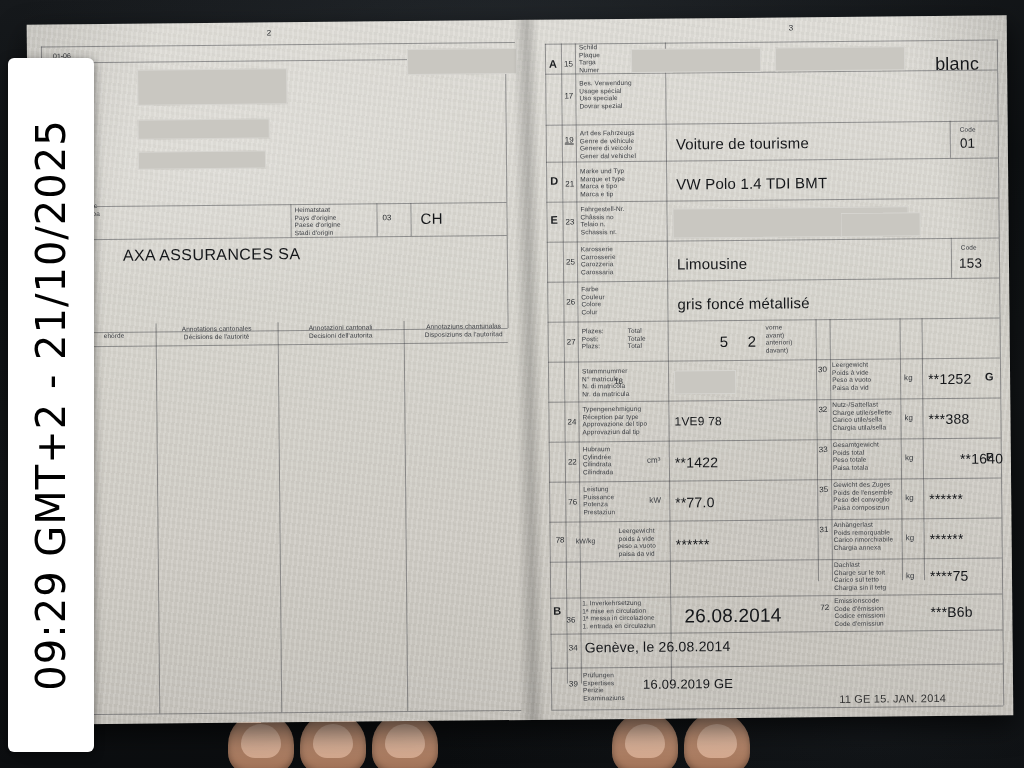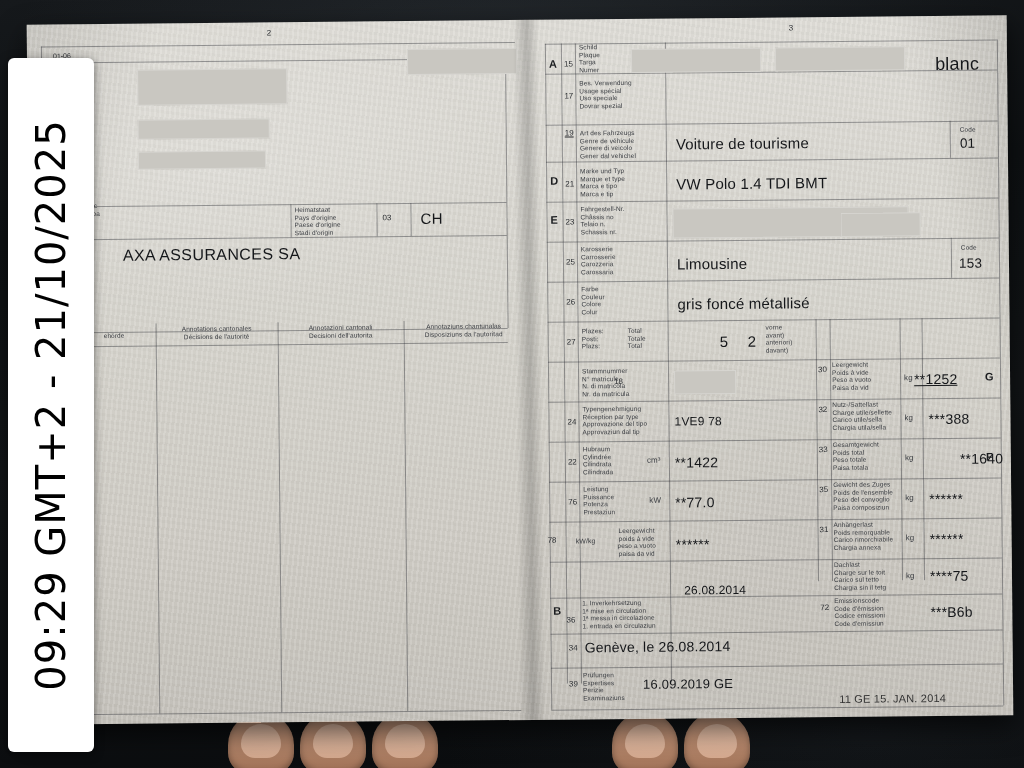--- a/index.html
+++ b/index.html
@@ -256,21 +256,21 @@
     <div class="doc val" style="left:408px; top:38px; font-size:18px;">blanc</div>
 
     <div class="hl" style="left:18px; top:105px; width:452px;"></div>
     <div class="doc num" style="left:37px; top:72px;">17</div>
     <div class="doc lbl" style="left:52px; top:60px; width:84px;">Bes. Verwendung
 Usage spécial
 Uso speciale
 Dovrar spezial</div>
 
     <div class="hl" style="left:18px; top:142px; width:452px;"></div>
-    <div class="doc num" style="left:37px; top:109px;text-decoration:underline;">19</div>
+    <div class="doc num" style="left:37px; top:116px;text-decoration:underline;">19</div>
     <div class="doc lbl" style="left:52px; top:110px; width:88px;">Art des Fahrzeugs
 Genre de véhicule
 Genere di veicolo
 Gener dal vehichel</div>
     <div class="doc val" style="left:148px; top:117px; font-size:15px;">Voiture de tourisme</div>
     <div class="vl" style="left:422px; top:105px; height:37px;"></div>
     <div class="doc lbl" style="left:432px; top:110px;">Code</div>
     <div class="doc val" style="left:432px; top:120px;">01</div>
 
     <div class="hl" style="left:18px; top:182px; width:452px;"></div>
@@ -359,42 +359,42 @@
     <div class="hl" style="left:18px; top:502px; width:268px;"></div>
     <div class="doc num" style="left:37px; top:478px;">76</div>
     <div class="doc lbl" style="left:52px; top:466px; width:60px;">Leistung
 Puissance
 Potenza
 Prestaziun</div>
     <div class="doc lbl" style="left:118px; top:478px; font-size:8px;">kW</div>
     <div class="doc val" style="left:144px; top:476px; font-size:14px;">**77.0</div>
 
     <div class="hl" style="left:18px; top:542px; width:268px;"></div>
-    <div class="doc num" style="left:16px; top:516px;">78</div>
+    <div class="doc num" style="left:24px; top:516px;">78</div>
     <div class="doc lbl" style="left:44px; top:518px; font-size:7px;">kW/kg</div>
     <div class="doc lbl" style="left:72px; top:508px; width:66px; text-align:center;">Leergewicht
 poids à vide
 peso a vuoto
 paisa da vid</div>
     <div class="doc val" style="left:144px; top:518px; font-size:14px;">******</div>
 
     <div class="hl" style="left:286px; top:382px; width:184px;"></div>
     <div class="hl" style="left:286px; top:422px; width:184px;"></div>
     <div class="hl" style="left:286px; top:462px; width:184px;"></div>
     <div class="hl" style="left:286px; top:502px; width:184px;"></div>
     <div class="hl" style="left:286px; top:542px; width:184px;"></div>
     <div class="hl" style="left:286px; top:578px; width:184px;"></div>
 
     <div class="doc num" style="left:288px; top:348px;">30</div>
     <div class="doc lbl" style="left:302px; top:344px; width:66px;">Leergewicht
 Poids à vide
 Peso a vuoto
 Paisa da vid</div>
     <div class="doc lbl" style="left:374px; top:358px; font-size:8px;">kg</div>
-    <div class="doc val" style="left:384px; top:355px; font-size:14px;text-decoration:underline;">**1252</div>
+    <div class="doc val" style="left:398px; top:355px; font-size:14px;">**1252</div>
     <div class="doc sec" style="left:455px; top:355px;">G</div>
 
     <div class="doc num" style="left:288px; top:388px;">32</div>
     <div class="doc lbl" style="left:302px; top:384px; width:66px;">Nutz-/Sattellast
 Charge utile/sellette
 Carico utile/sella
 Chargia utila/sella</div>
     <div class="doc lbl" style="left:374px; top:398px; font-size:8px;">kg</div>
     <div class="doc val" style="left:398px; top:395px; font-size:14px;">***388</div>
 
@@ -438,21 +438,21 @@
     <div class="doc val" style="left:398px; top:588px; font-size:14px;">***B6b</div>
 
     <div class="hl" style="left:18px; top:578px; width:268px;"></div>
     <div class="hl" style="left:18px; top:614px; width:452px;"></div>
     <div class="doc sec" style="left:21px; top:585px;">B</div>
     <div class="doc num" style="left:34px; top:588px;margin-top:8px;">36</div>
     <div class="doc lbl" style="left:50px; top:580px; width:90px;">1. Inverkehrsetzung
 1ª mise en circulation
 1ª messa in circolazione
 1. entrada en circulaziun</div>
-    <div class="doc val" style="left:152px; top:565px; font-size:12px;">26.08.2014</div>
+    <div class="doc val" style="left:152px; top:587px; font-size:19px;">26.08.2014</div>
 
     <div class="hl" style="left:18px; top:648px; width:452px;"></div>
     <div class="doc num" style="left:36px; top:624px;">34</div>
     <div class="doc val" style="left:52px; top:620px; font-size:14px;">Genève, le 26.08.2014</div>
 
     <div class="doc num" style="left:36px; top:660px;">39</div>
     <div class="doc lbl" style="left:50px; top:652px; width:84px;">Prüfungen
 Expertises
 Perizie
 Examinaziuns</div>

